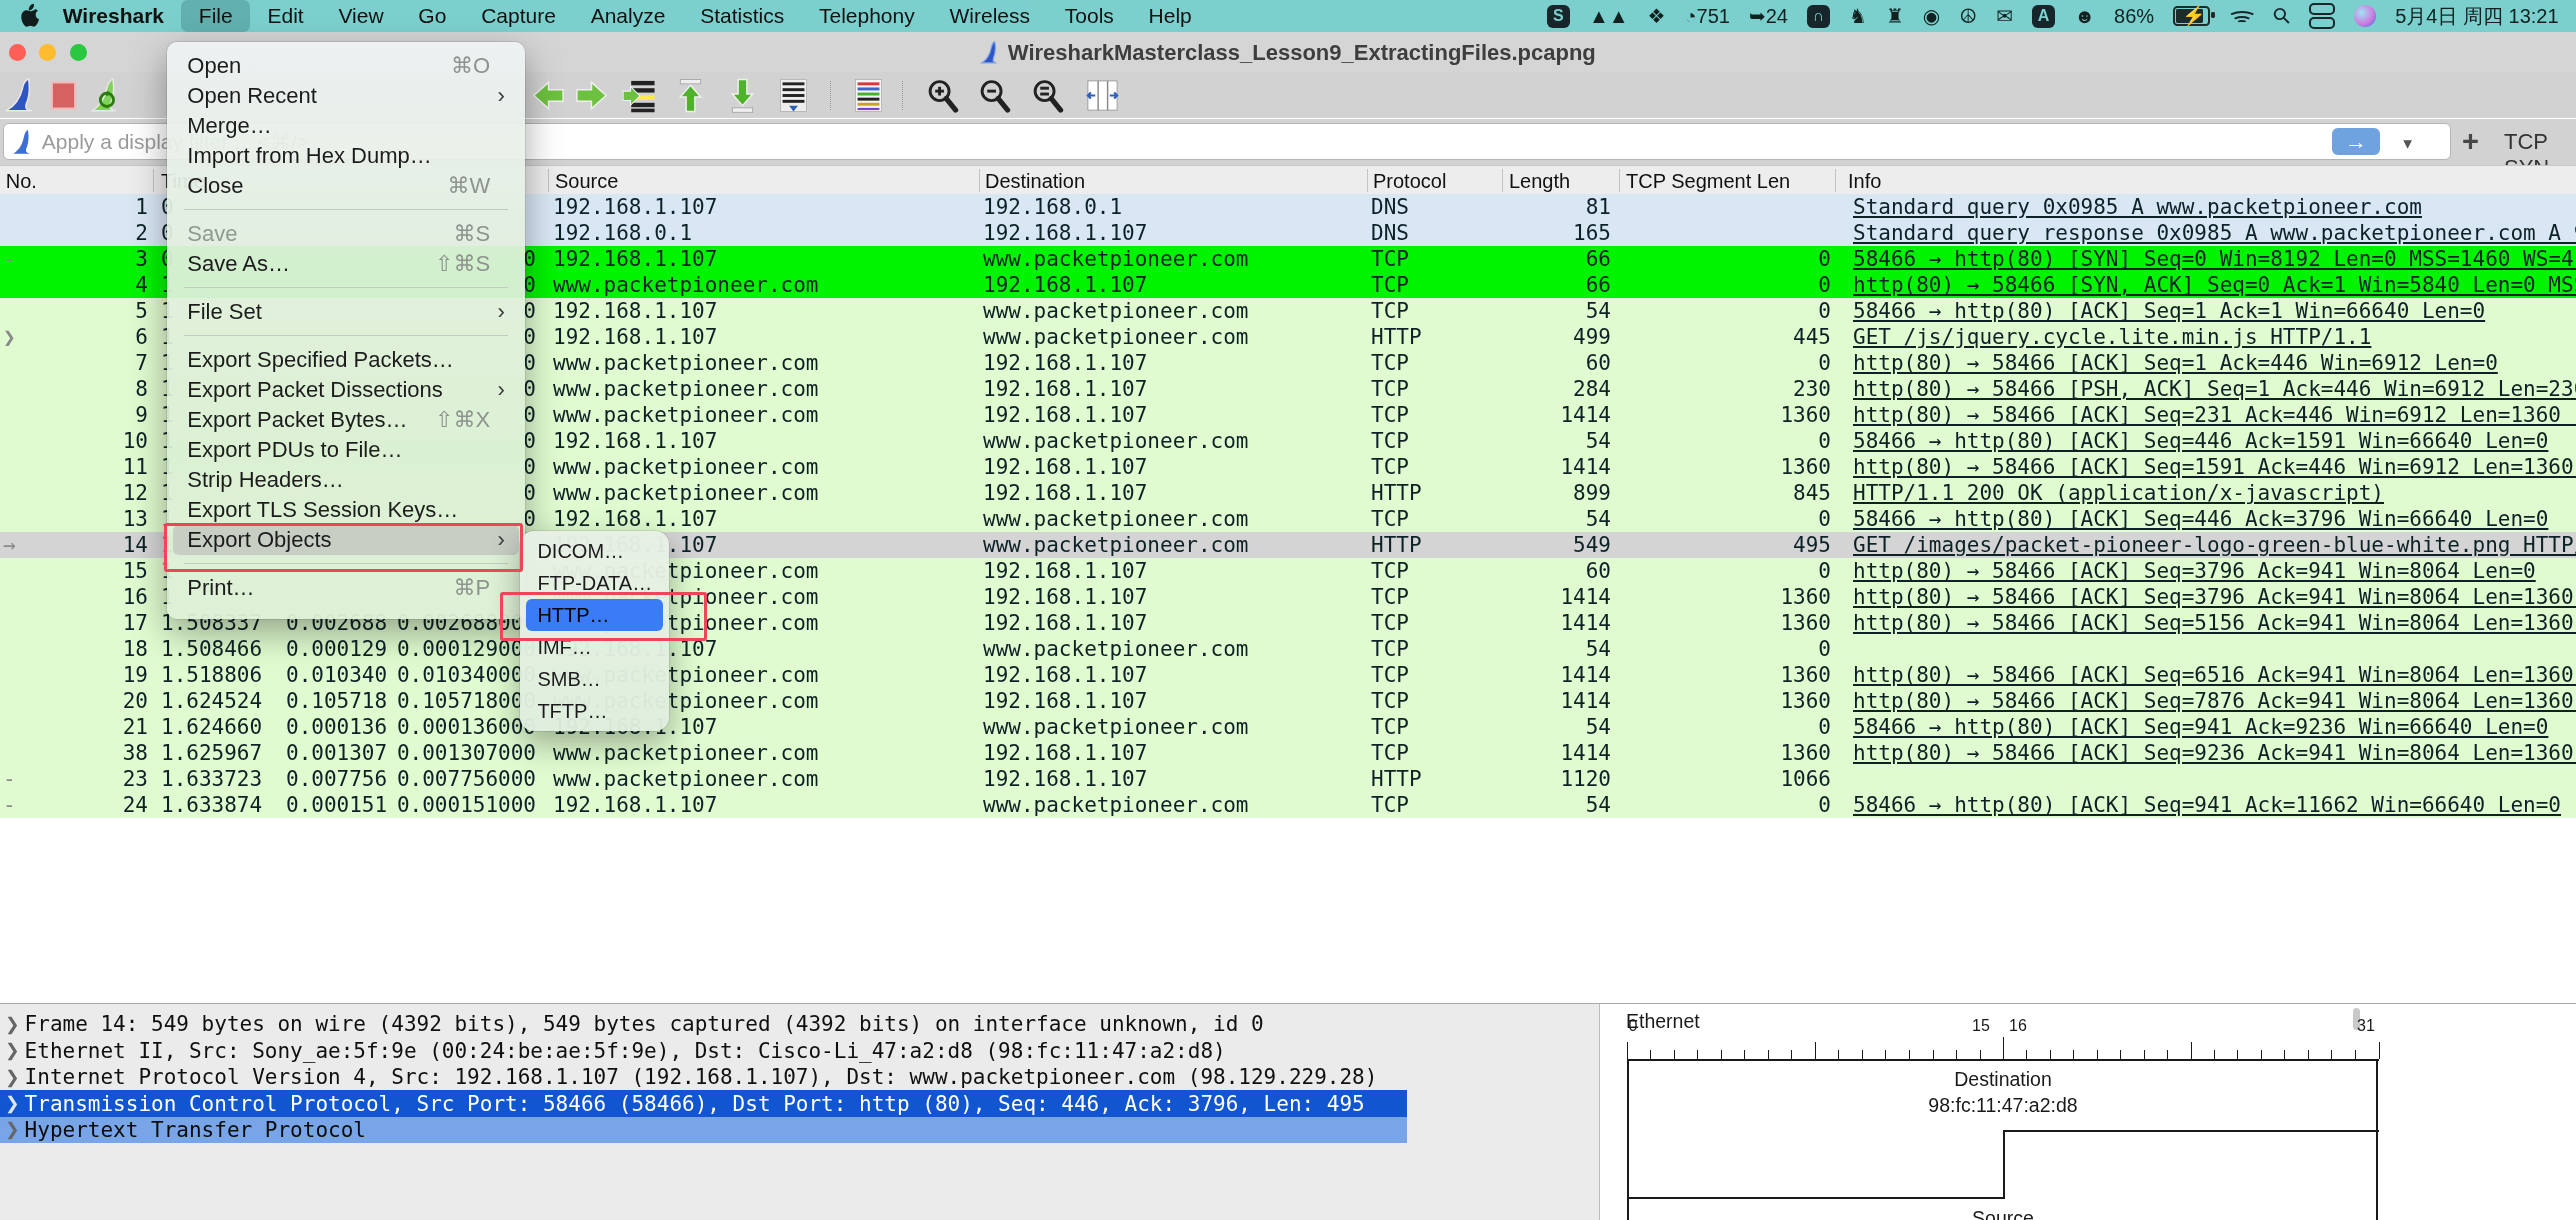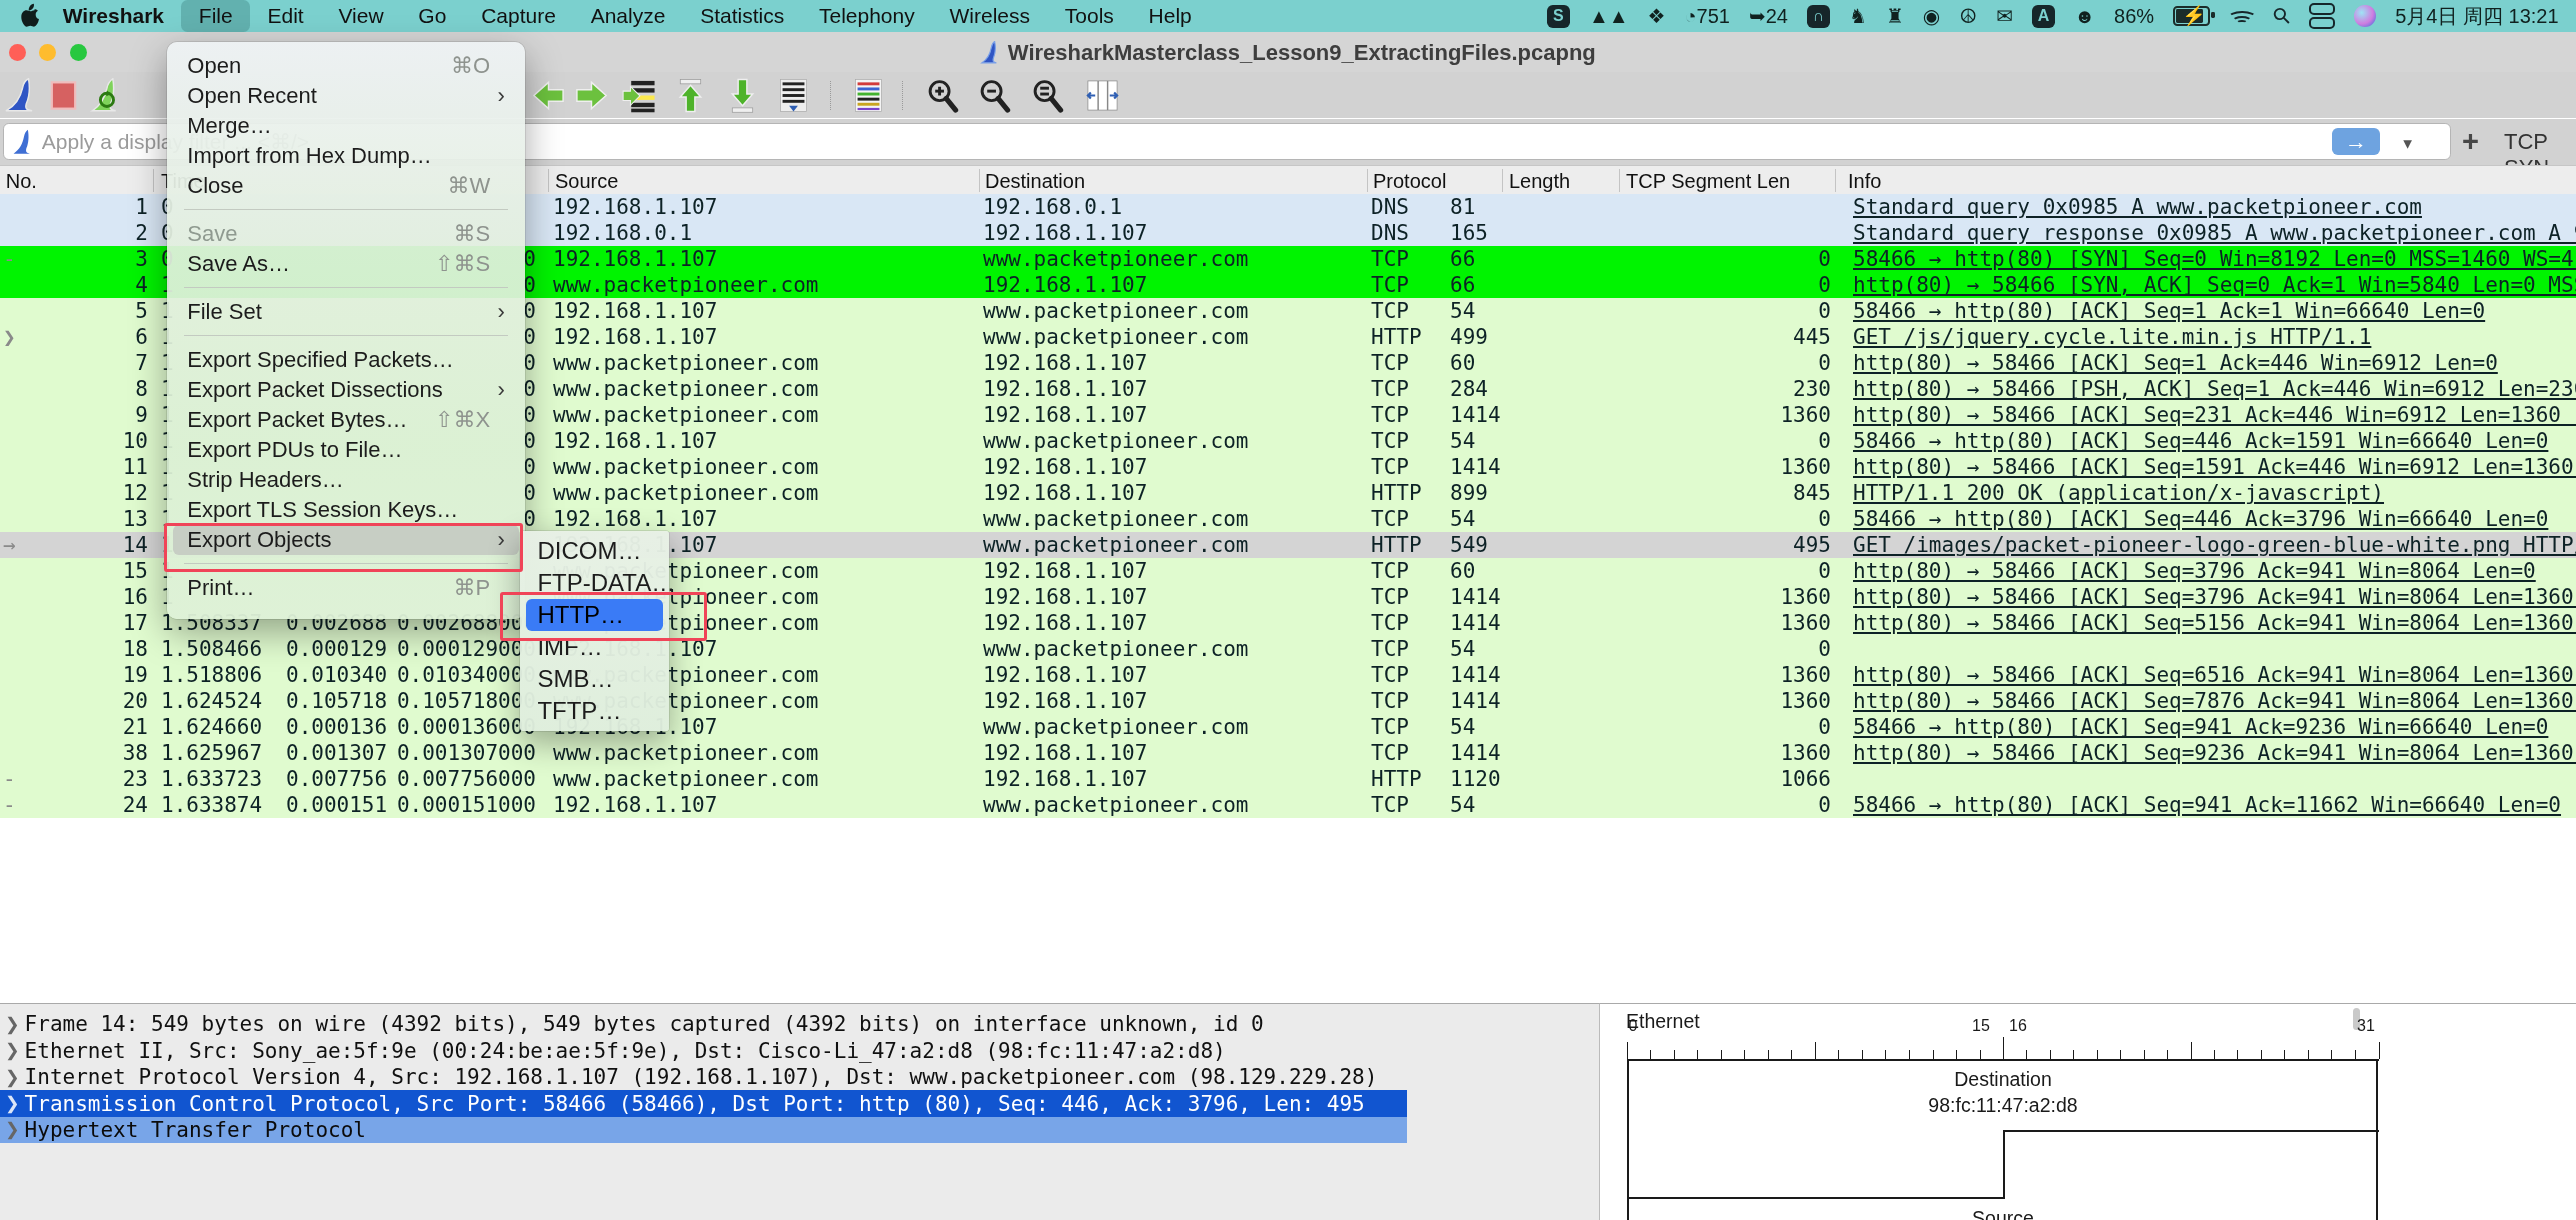--- a/index.html
+++ b/index.html
@@ -72,21 +72,21 @@
   .prow.sel{background:#d4d4d4;}
   .pcell{position:absolute;top:1.4px;white-space:nowrap;}
   .c-mark{left:2.9px;color:#8a8a8a;}
   .c-no{left:43px;width:105px;text-align:right;}
   .c-t1{left:161px;}
   .c-t2{left:286px;}
   .c-t3{left:391px;width:145px;text-align:right;}
   .c-src{left:553px;}
   .c-dst{left:983px;}
   .c-proto{left:1371px;}
-  .c-len{left:1450px;width:109px;text-align:left;}
+  .c-len{left:1502px;width:109px;text-align:right;}
   .c-seg{left:1622px;width:209px;text-align:right;}
   .c-info{left:1853px;right:0;overflow:hidden;text-decoration:underline;}
   
   #details{position:absolute;left:0;top:1003px;width:1599px;height:217px;background:#ebebeb;
     border-top:0.7px solid #a9a9a9;font-family:"DejaVu Sans Mono","Liberation Mono",monospace;font-size:21px;color:#101010;}
   .dline{position:relative;height:26.4px;display:flex;align-items:center;white-space:nowrap;overflow:hidden;}
   .dline .chev{width:24.6px;text-align:center;color:#666;font-family:"Liberation Sans",sans-serif;font-size:17.4px;}
   .dline.selected{background:#1155d0;color:#ffffff;width:1407px;}
   .dline.selected .chev{color:#dce6f8;}
   .dline.subselected{background:#78a5e8;color:#0b0b0b;width:1407px;}
@@ -110,24 +110,24 @@
     font-size:22px;color:#1c1c1c;}
   .mitem{height:30px;margin:0 5.8px;padding:0 14.5px;display:flex;align-items:center;border-radius:5.8px;}
   .mitem .lbl{flex:1;white-space:nowrap;overflow:hidden;}
   .mitem .sc{color:#8e938e;margin-left:14.5px;white-space:nowrap;}
   .mitem .chv{color:#3a3a3a;margin-left:14.5px;}
   .mitem.sep{height:18px;margin:0 17.4px;padding:0;border-radius:0;position:relative;}
   .mitem.sep:after{content:"";position:absolute;left:0;right:0;top:8.7px;border-top:0.7px solid #c3cac1;}
   .mitem.disabled .lbl{color:#8f9a90;}
   .mitem.highlighted{background:#c7cec4;}
   
-  #submenu{position:absolute;left:520px;top:531px;width:149px;height:200px;border-radius:3px;
+  #submenu{position:absolute;left:520px;top:531px;width:149px;height:200px;border-radius:14px;
     background:linear-gradient(180deg,rgba(232,241,230,0.96),rgba(223,238,221,0.96));
     box-shadow:0 11.6px 32px rgba(0,0,0,0.32),0 0 0 0.7px rgba(0,0,0,0.12);z-index:21;padding-top:4.3px;box-sizing:border-box;
-    font-size:24px;color:#1c1c1c;}
+    font-size:20px;color:#1c1c1c;}
   .smitem{height:32px;margin:0 5.8px;padding:0 11.6px;display:flex;align-items:center;border-radius:5.8px;white-space:nowrap;}
   .smitem.selected{background:#3a7bf6;color:#000000;}
   
   .redbox{position:absolute;border:3.6px solid #f04458;border-radius:2.9px;z-index:30;}
   #redbox-export{left:164px;top:523px;width:353px;height:43px;}
   #redbox-http{left:500px;top:592px;width:201px;height:43px;}
   
   svg{display:block;}
 </style>
 </head>

